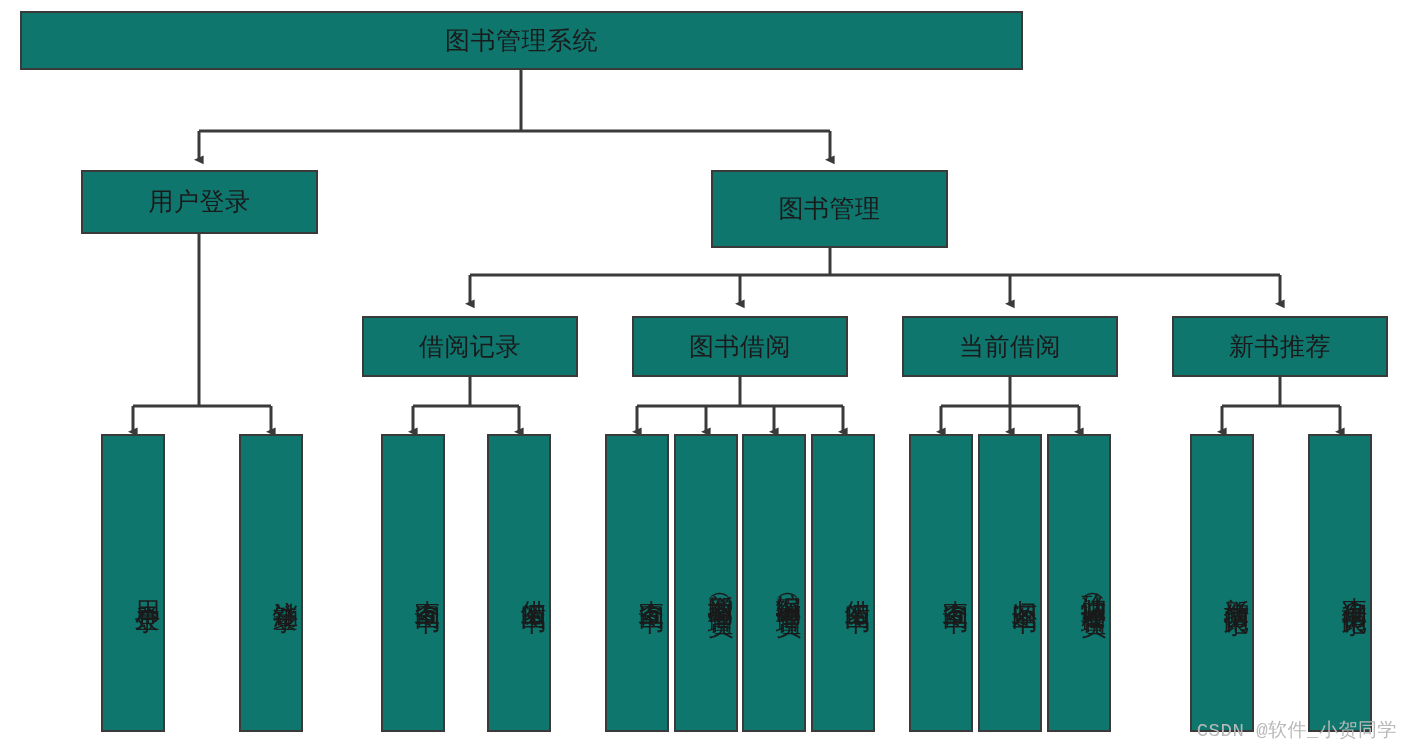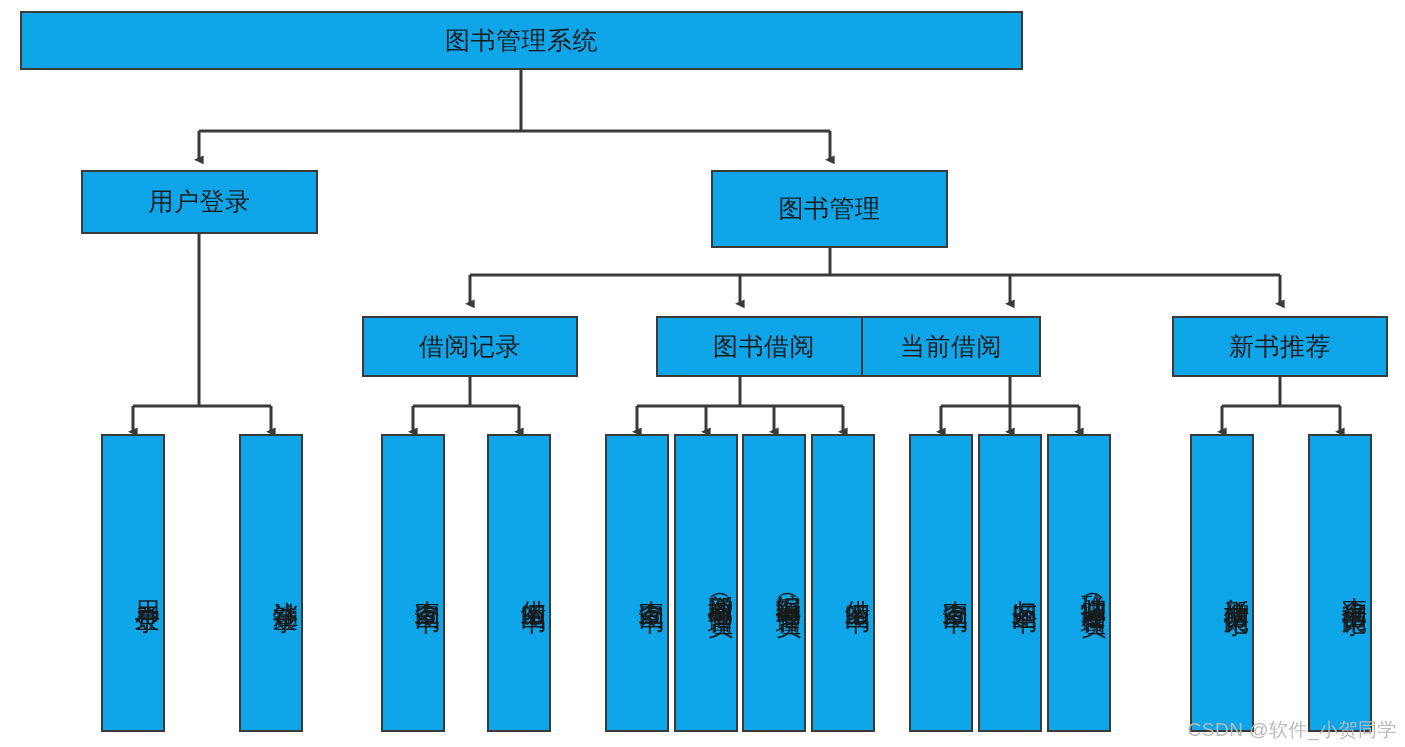--- a/index.html
+++ b/index.html
@@ -24,21 +24,21 @@
     left: 0;
     top: 0;
     width: 1405px;
     height: 747px;
     pointer-events: none;
   }
   .node {
     position: absolute;
     box-sizing: border-box;
     border: 2.4px solid #3a3a3a;
-    background: #0ea5e9;
+    background: #0f766e;
     display: flex;
     align-items: center;
     justify-content: center;
     color: #1a1a1a;
     line-height: 1.18;
   }
   .node-h {
     font-size: 25px;
     letter-spacing: 0.5px;
   }
@@ -61,20 +61,21 @@
     white-space: nowrap;
   }
   .watermark {
     position: absolute;
     right: 8px;
     bottom: 4px;
     font-size: 19px;
     color: #b9b9b9;
     letter-spacing: 0.5px;
     white-space: nowrap;
+    font-family: Liberation Mono, monospace;
   }
 </style>
 </head>
 <body>
 
 <div id="diagram-root">
 
   <svg class="edges" viewBox="0 0 1405 747" xmlns="http://www.w3.org/2000/svg">
     <defs>
       <marker id="arrow" markerWidth="10" markerHeight="10" refX="5.2" refY="5" orient="auto" markerUnits="userSpaceOnUse">
@@ -132,24 +133,24 @@
   <div class="node node-h" style="left:81px; top:170px; width:237px; height:64px;">
     <span>用户登录</span>
   </div>
   <div class="node node-h" style="left:711px; top:170px; width:237px; height:78px;">
     <span>图书管理</span>
   </div>
 
   <div class="node node-h" style="left:362px; top:316px; width:216px; height:61px;">
     <span>借阅记录</span>
   </div>
-  <div class="node node-h" style="left:656px; top:316px; width:216px; height:61px;justify-content:center;">
+  <div class="node node-h" style="left:632px; top:316px; width:216px; height:61px;justify-content:center;">
     <span>图书借阅</span>
   </div>
-  <div class="node node-h" style="left:861px; top:316px; width:180px; height:61px;">
+  <div class="node node-h" style="left:902px; top:316px; width:216px; height:61px;">
     <span>当前借阅</span>
   </div>
   <div class="node node-h" style="left:1172px; top:316px; width:216px; height:61px;">
     <span>新书推荐</span>
   </div>
 
   <div class="node node-v" style="left:101px; top:434px; width:64px; height:298px;">
     <span class="vlabel">用户登录</span>
   </div>
   <div class="node node-v" style="left:239px; top:434px; width:64px; height:298px;">

